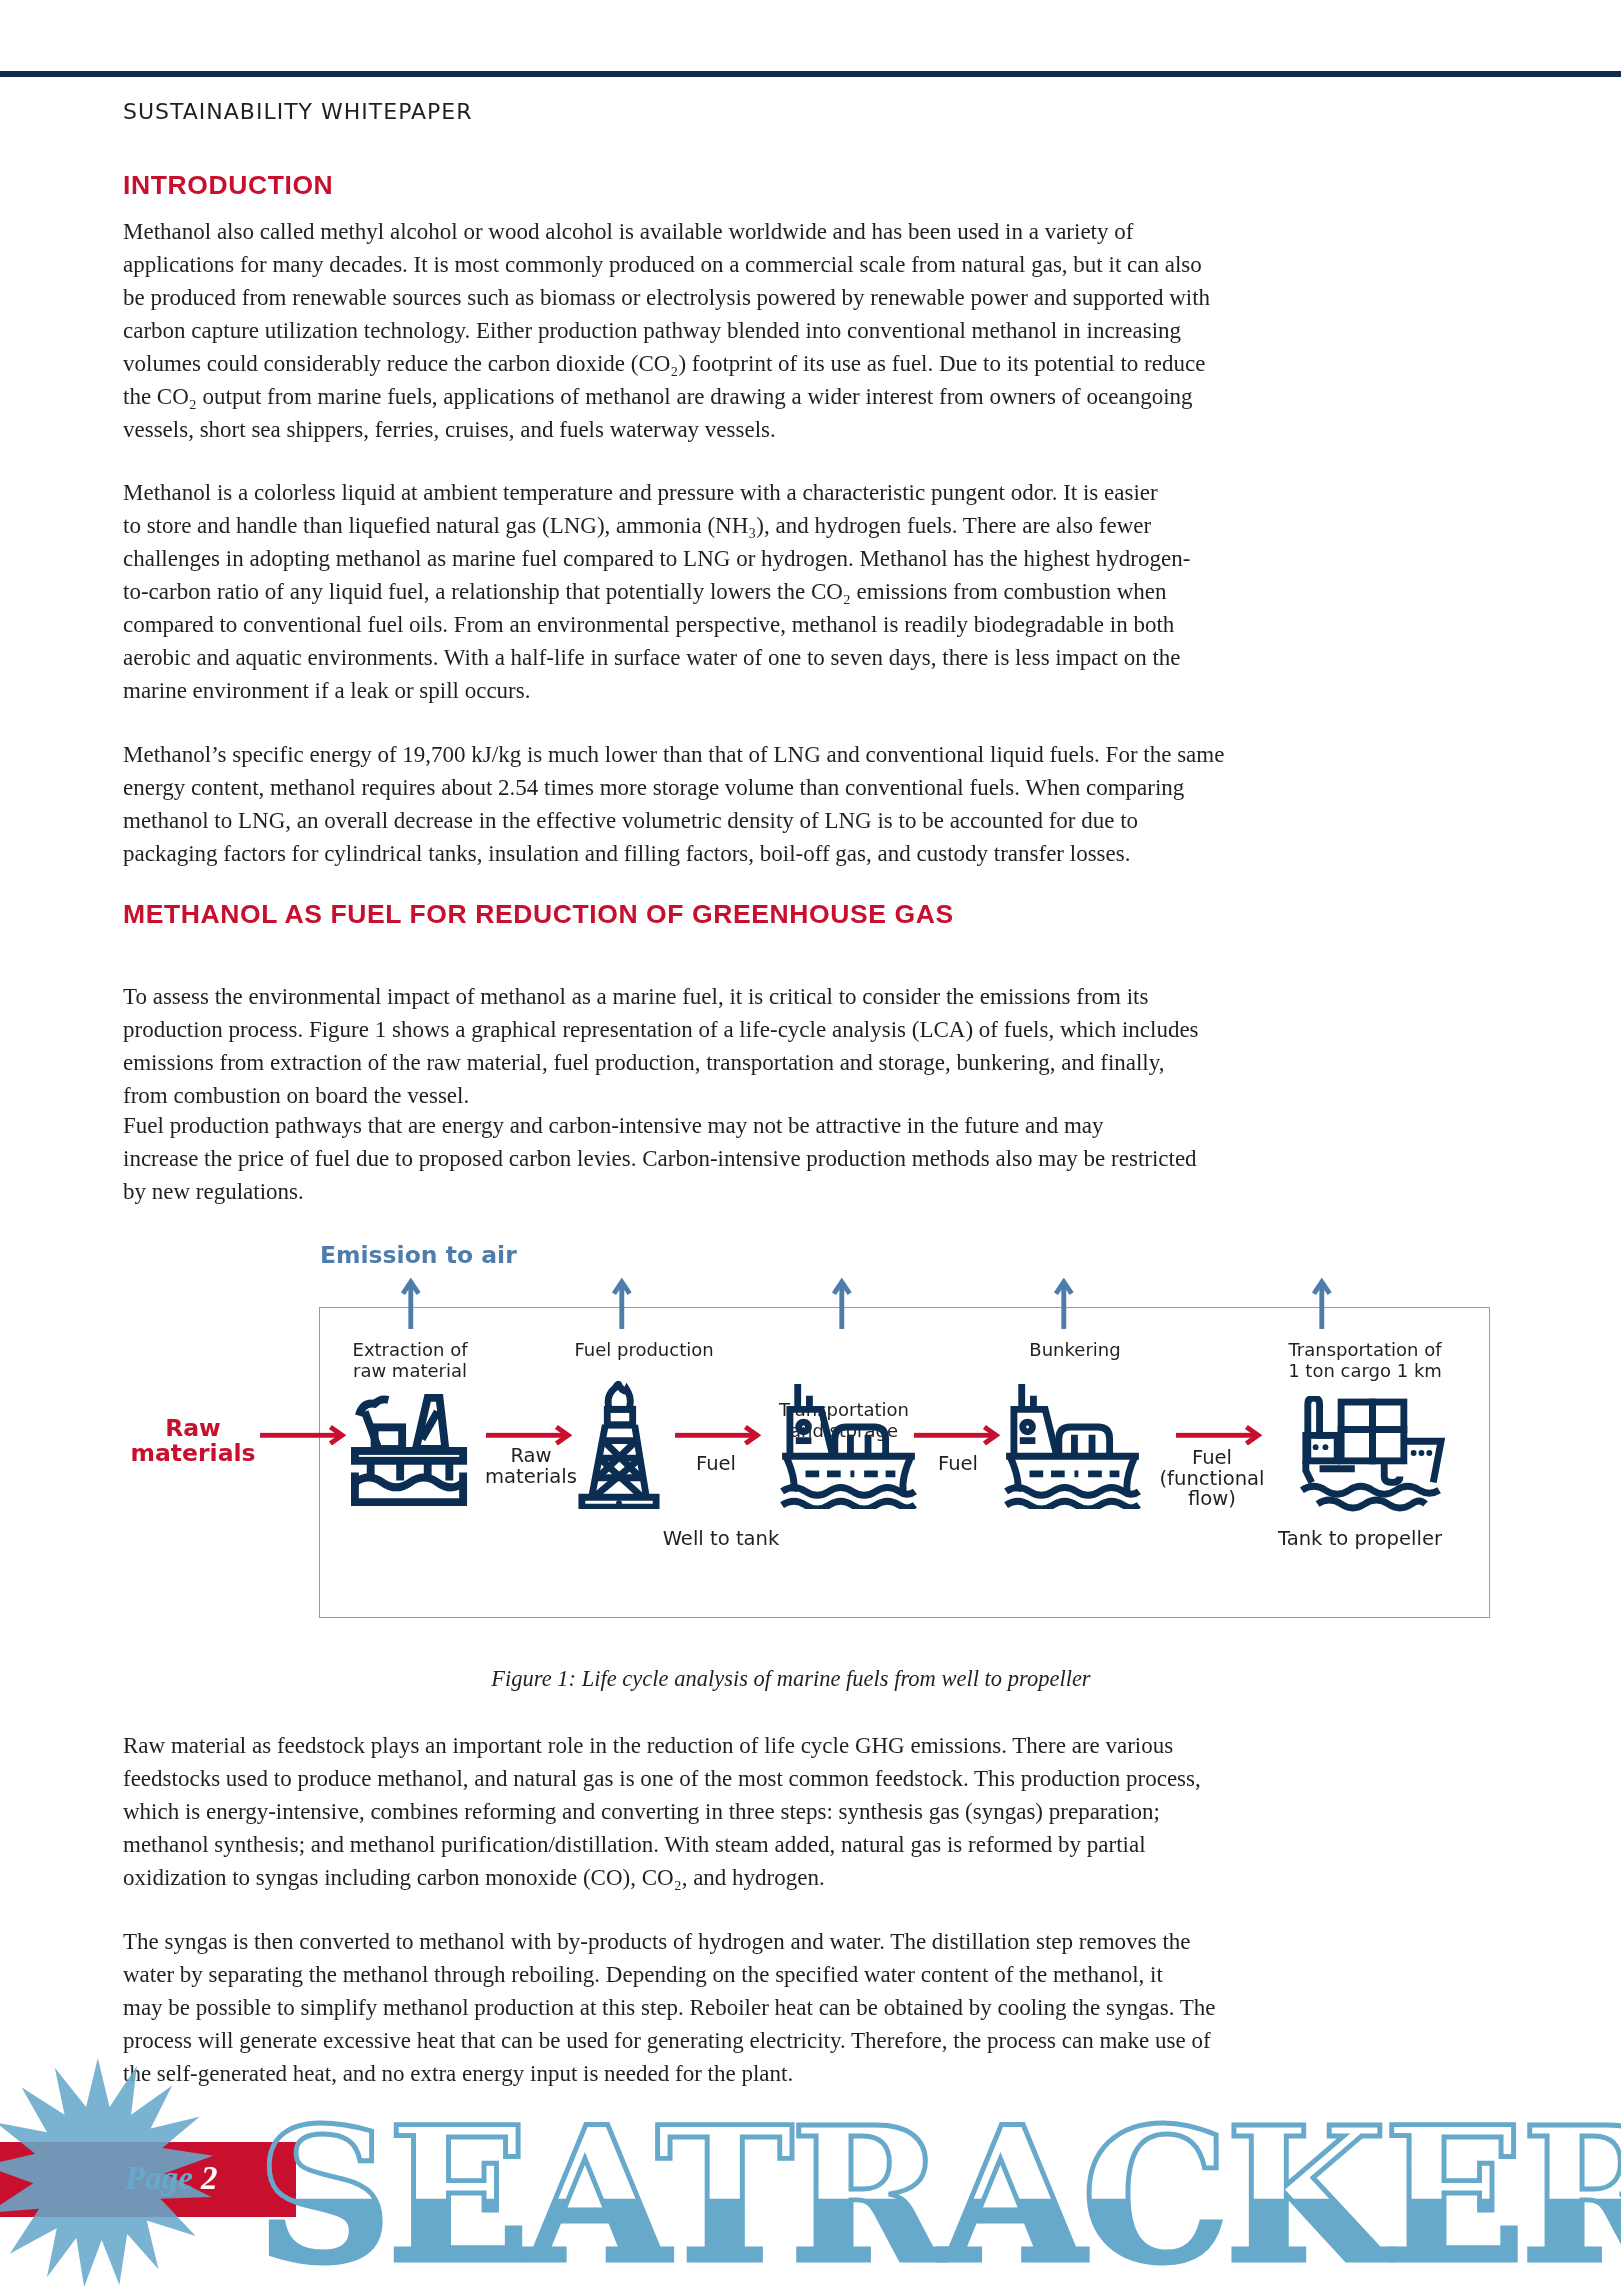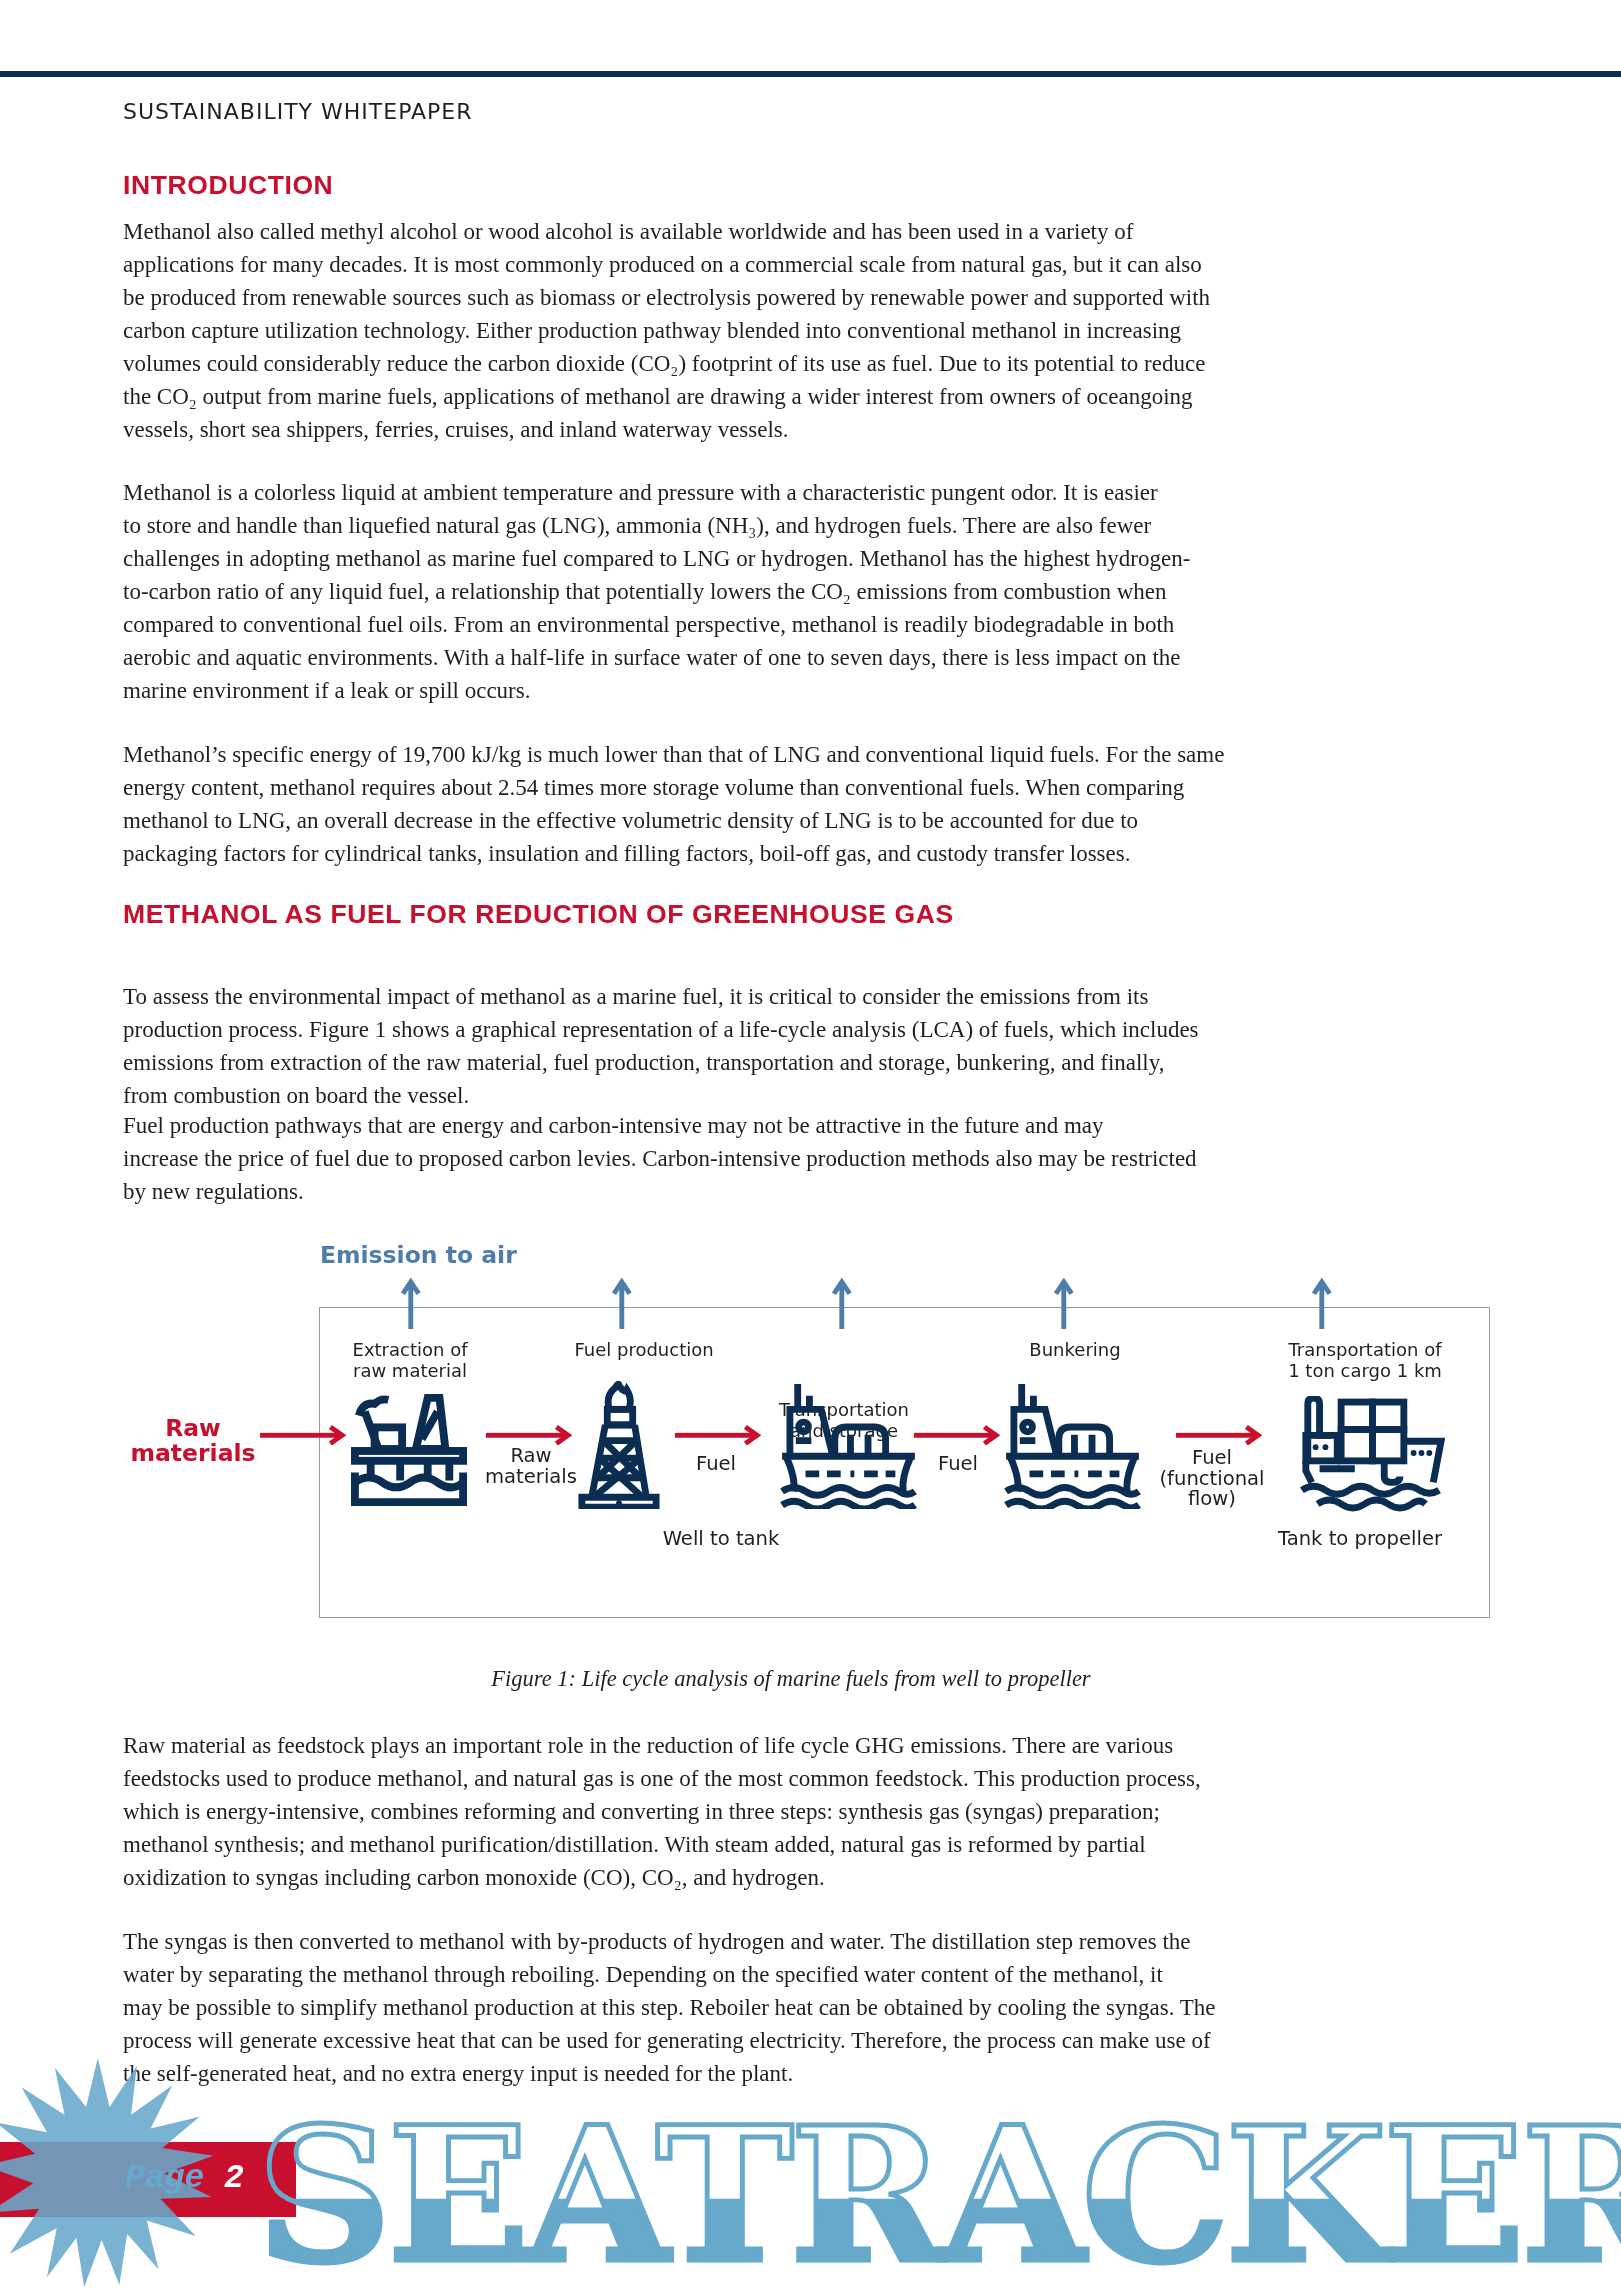--- a/index.html
+++ b/index.html
@@ -15,41 +15,41 @@
   .stage-label { position:absolute; font-family:"DejaVu Sans", sans-serif; font-size:18px; line-height:20.6px; color:#231f20; text-align:center; white-space:nowrap; transform:translateX(-50%); }
   .flow-label { position:absolute; font-family:"DejaVu Sans", sans-serif; font-size:19.6px; line-height:20.6px; color:#231f20; text-align:center; white-space:nowrap; transform:translateX(-50%); }
   .raw-in { position:absolute; left:193px; top:1416px; transform:translateX(-50%); font-family:"DejaVu Sans", sans-serif; font-weight:bold; font-size:23.5px; line-height:24.5px; color:#c8102e; text-align:center; }
   .red-arrow { position:absolute; height:19.6px; }
   .icon { position:absolute; }
   .caption { position:absolute; left:0; width:1582px; top:1666px; text-align:center; font-family:"Liberation Serif", serif; font-style:italic; font-size:22.5px; color:#231f20; }
 
   
   .footer-banner { position:absolute; left:0; top:2142px; width:296px; height:75px; background:#c8102e; }
   .sun { position:absolute; left:0; top:2053px; width:225px; height:235px; }
-  .page-label { position:absolute; left:125px; top:2160px; font-family:Liberation Mono, monospace; font-style:italic; font-weight:bold; font-size:33px; color:#67a9cb; }
+  .page-label { position:absolute; left:125px; top:2160px; font-family:Liberation Serif, serif; font-style:italic; font-weight:bold; font-size:33px; color:#67a9cb; }
   .page-label .num { color:#ffffff; }
   .watermark { position:absolute; left:257px; top:2102px; font-family:"DejaVu Serif", serif; font-weight:bold; font-size:186px; line-height:186px; letter-spacing:-3.9px; color:transparent; -webkit-text-stroke:4.9px #67a9cb; white-space:nowrap; }
   .watermark-fill { position:absolute; left:257px; top:2102px; font-family:"DejaVu Serif", serif; font-weight:bold; font-size:186px; line-height:186px; letter-spacing:-3.9px; color:#67a9cb; white-space:nowrap; clip-path:inset(52% 0 0 0); }
 </style>
 </head>
 <body>
 
 <div class="top-rule"></div>
 <div class="doc-header">SUSTAINABILITY WHITEPAPER</div>
 
 <h1 class="h1" style="top:170px;">INTRODUCTION</h1>
 
 <div class="para" style="top:215px;">
   <span class="line">Methanol also called methyl alcohol or wood alcohol is available worldwide and has been used in a variety of</span>
   <span class="line">applications for many decades. It is most commonly produced on a commercial scale from natural gas, but it can also</span>
   <span class="line">be produced from renewable sources such as biomass or electrolysis powered by renewable power and supported with</span>
   <span class="line">carbon capture utilization technology. Either production pathway blended into conventional methanol in increasing</span>
   <span class="line">volumes could considerably reduce the carbon dioxide (CO₂) footprint of its use as fuel. Due to its potential to reduce</span>
   <span class="line">the CO₂ output from marine fuels, applications of methanol are drawing a wider interest from owners of oceangoing</span>
-  <span class="line">vessels, short sea shippers, ferries, cruises, and inland waterway vessels.</span>
+  <span class="line">vessels, short sea shippers, ferries, cruises, and fuels waterway vessels.</span>
 </div>
 
 <div class="para" style="top:476px;">
   <span class="line">Methanol is a colorless liquid at ambient temperature and pressure with a characteristic pungent odor. It is easier</span>
   <span class="line">to store and handle than liquefied natural gas (LNG), ammonia (NH₃), and hydrogen fuels. There are also fewer</span>
   <span class="line">challenges in adopting methanol as marine fuel compared to LNG or hydrogen. Methanol has the highest hydrogen-</span>
   <span class="line">to-carbon ratio of any liquid fuel, a relationship that potentially lowers the CO₂ emissions from combustion when</span>
   <span class="line">compared to conventional fuel oils. From an environmental perspective, methanol is readily biodegradable in both</span>
   <span class="line">aerobic and aquatic environments. With a half-life in surface water of one to seven days, there is less impact on the</span>
   <span class="line">marine environment if a leak or spill occurs.</span>

